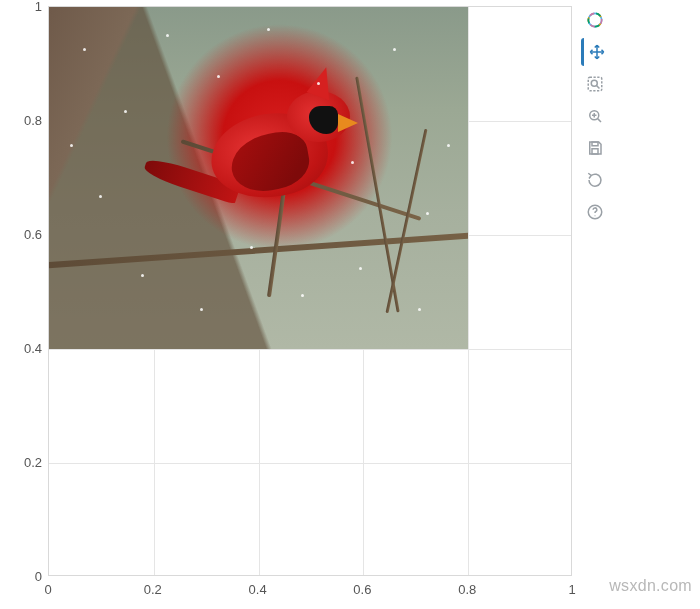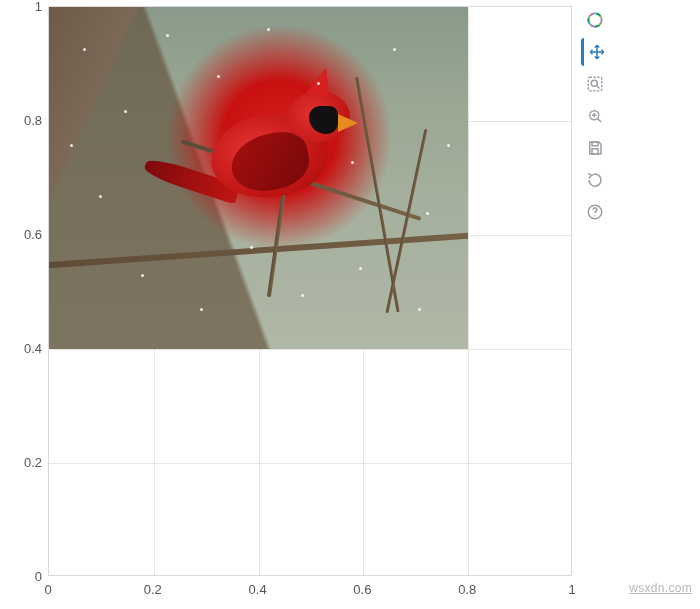--- a/index.html
+++ b/index.html
@@ -163,24 +163,23 @@
     padding-left: 0;
     width: 28px;
   }
   .tool.active svg { color: #2b7bb9; }
   .tool svg { width: 18px; height: 18px; display: block; }
   .tool.logo svg { width: 20px; height: 20px; }
   .watermark {
     position: absolute;
     right: 8px;
     bottom: 14px;
-    font-size: 12px;
+    font-size: 16px;
     color: #b8b8b8;
     letter-spacing: 0.3px;
-    text-decoration: underline;
   }
 </style>
 </head>
 <body>
 
 <div class="container">
 
   <div class="y-tick" style="top:576px">0</div>
   <div class="y-tick" style="top:462px">0.2</div>
   <div class="y-tick" style="top:348px">0.4</div>

